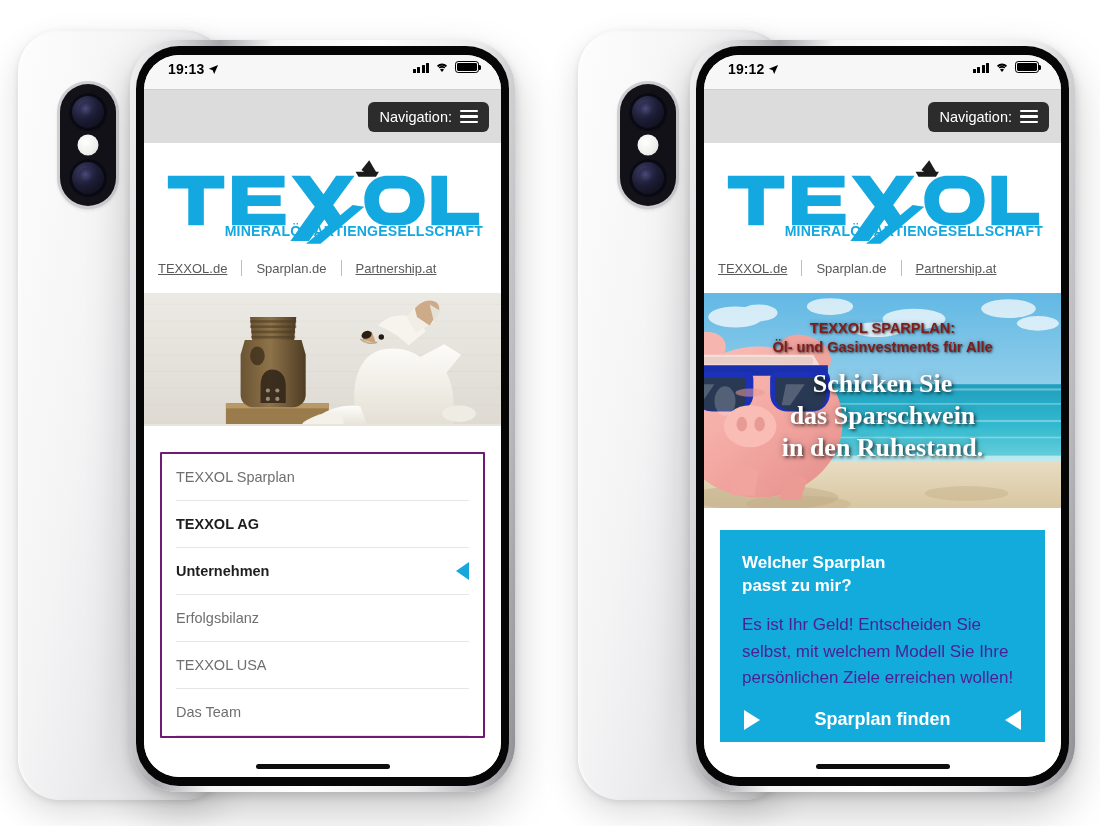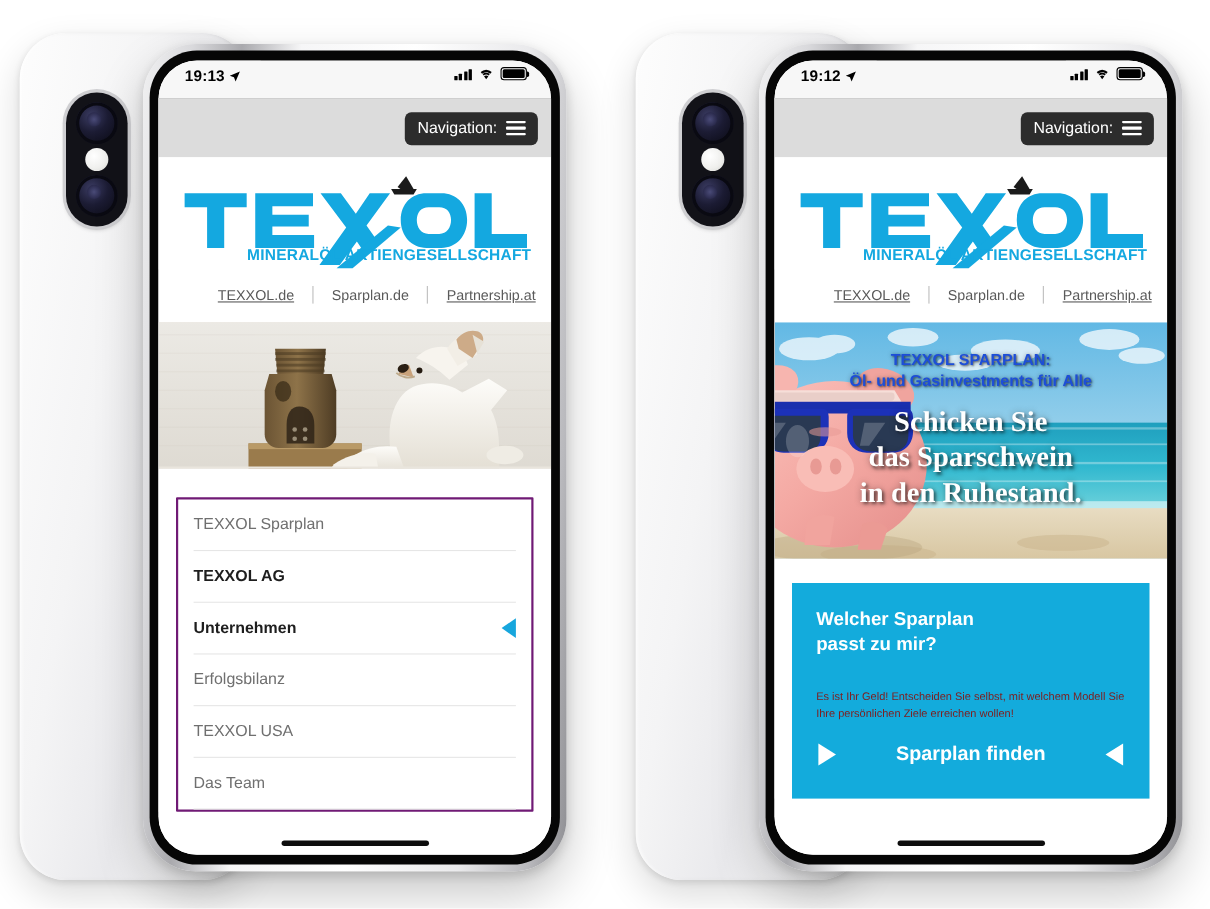--- a/index.html
+++ b/index.html
@@ -174,24 +174,24 @@
     white-space: nowrap;
   }
   .burger { display:flex; flex-direction:column; gap:3px; }
   .burger i { display:block; width:18px; height:2.6px; background:#fff; border-radius:1px; }
 
   
   .logo-block { background:#fff; padding: 16px 18px 0; }
   .logo-svg { width: 100%; height: 86px; display:block; }
 
   .links-row {
-    display: flex; align-items: center; justify-content: space-between;
+    display: flex; align-items: center; justify-content: flex-start;
     gap: 0; padding: 15px 0 17px;
     background:#fff;
-    font-size: 13px; color: #5a5a5a; margin-left: 40px;
+    font-size: 13px; color: #5a5a5a;
   }
   .links-row a { color:#5a5a5a; text-decoration: underline; padding: 0 14px; white-space:nowrap; }
   .links-row a.plain { text-decoration: none; }
   .links-row .sep { width:1px; height:16px; background:#bdbdbd; }
 
   
   .dog-photo {
     position: relative;
     height: 133px;
     overflow: hidden;
@@ -227,21 +227,21 @@
   
   .hero { position: relative; height: 215px; overflow: hidden; }
   .hero-svg { position:absolute; inset:0; width:100%; height:100%; display:block; }
   .hero-text {
     position: absolute; inset: 0;
     display:flex; flex-direction:column; align-items:center;
     padding-top: 26px;
     z-index: 3; pointer-events:none;
   }
   .hero-kicker {
-    color:#1d4ed8; font-weight:bold; font-size:14.5px; line-height:1.28;
+    color:#7f1d1d; font-weight:bold; font-size:14.5px; line-height:1.28;
     text-align:center;
     text-shadow: 1px 1px 2px rgba(0,0,0,.55), 0 0 5px rgba(0,0,0,.3);
   }
   .hero-kicker .l2 { font-size:14.5px; }
   .hero-big {
     margin-top: 12px;
     color:#fff; font-weight:bold; font-size:26px; line-height:1.22;
     text-align:center;
     text-shadow: 2px 2px 3px rgba(0,0,0,.5), 0 0 7px rgba(0,0,0,.3);
     font-family: Liberation Serif, serif;
@@ -251,23 +251,23 @@
   .promo-wrap { padding: 22px 16px 0; background:#fff; }
   .promo {
     background: #13ABDC;
     padding: 22px 22px 0;
     color:#fff;
     min-height: 196px;
     position: relative;
   }
   .promo h2 { font-size: 17px; font-weight: bold; line-height: 1.33; }
   .promo p {
-    margin-top: 29px;
-    font-size: 10px; line-height: 1.55;
-    color:#7f1d1d;
+    margin-top: 15px;
+    font-size: 17px; line-height: 1.55;
+    color:#4c1d95;
   }
   .promo-cta {
     display:flex; align-items:center; justify-content:space-between;
     margin-top: 18px;
     padding: 0 2px 12px;
   }
   .promo-cta .label { font-size:18px; font-weight:bold; color:#fff; }
   .tri-right-w {
     width:0;height:0;
     border-top: 10px solid transparent;

